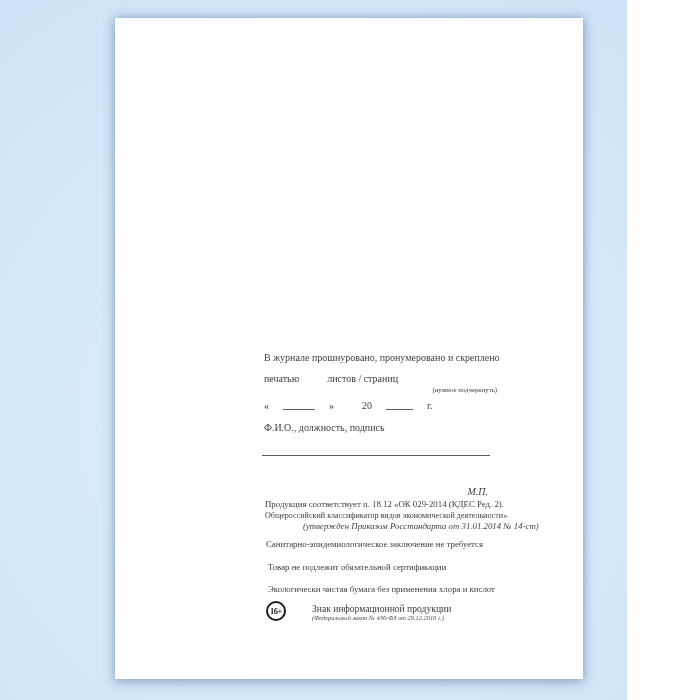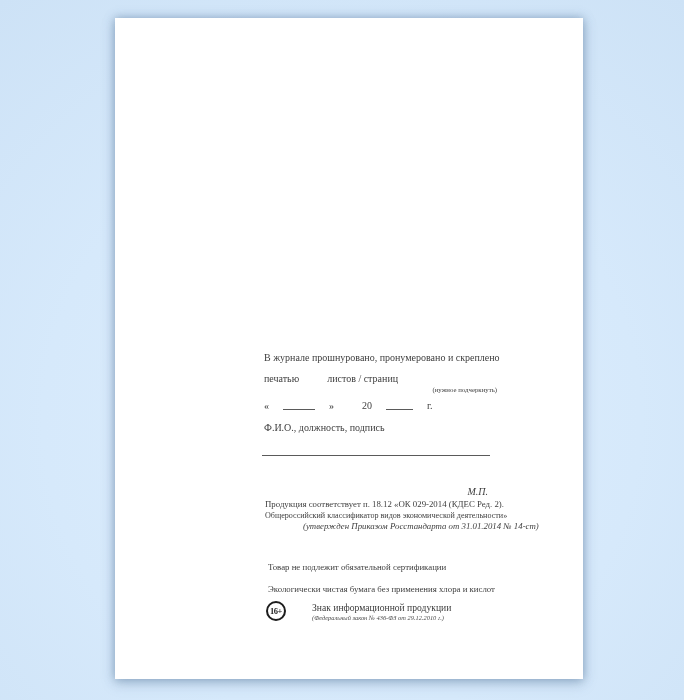--- a/index.html
+++ b/index.html
@@ -5,21 +5,21 @@
   html, body {
     margin: 0;
     padding: 0;
     width: 700px;
     height: 700px;
     overflow: hidden;
     font-family: "Liberation Serif", "DejaVu Serif", serif;
   }
   .stage {
     position: relative;
-    width: 684px;
+    width: 627px;
     height: 700px;
     background: radial-gradient(circle at 50% 60%, #deeefd 0%, #d6e9fb 55%, #cde2f6 100%);
   }
   .sheet {
     position: absolute;
     left: 115px;
     top: 18px;
     width: 468px;
     height: 661px;
     background: #ffffff;
@@ -54,21 +54,21 @@
   .fs7  { font-size: 6.8px; }
   .it   { font-style: italic; margin-left: 38px; }
   .rule {
     position: absolute;
     border-bottom: 1px solid #5a5a5a;
     height: 1px;
   }
   .badge-row {
     position: absolute;
     display: flex;
-    align-items: center;
+    align-items: flex-end;
   }
   .age-circle {
     width: 16px;
     height: 16px;
     border: 2.6px solid #1d1d1d;
     border-radius: 50%;
     display: flex;
     align-items: center;
     justify-content: center;
     font-size: 8.5px;
@@ -115,20 +115,21 @@
     <div class="rule" style="left:147px; top:436px; width:228px;"></div>
 
     <div class="t fs10" style="right:95px; top:468px;font-style:italic;">М.П.</div>
 
     <div class="t fs9" style="left:150px; top:481px;">Продукция соответствует п. 18.12 «ОК 029-2014 (КДЕС Ред. 2).</div>
 
     <div class="t fs8" style="left:150px; top:493px;">Общероссийский классификатор видов экономической деятельности»</div>
 
     <div class="t fs9 it" style="left:150px; top:503px;">(утвержден Приказом Росстандарта от 31.01.2014 № 14-ст)</div>
 
+    <div class="t fs9" style="left:151px; top:521px;">Санитарно-эпидемиологическое заключение не требуется</div>
 
     <div class="t fs9" style="left:153px; top:544px;text-align:center;">Товар не подлежит обязательной сертификации</div>
 
     <div class="t fs9" style="left:153px; top:566px;">Экологически чистая бумага без применения хлора и кислот</div>
 
     <div class="badge-row" style="left:151px; top:583px;">
       <div class="age-circle">16+</div>
       <div class="mark-text">
         <div class="mark-title">Знак информационной продукции</div>
         <div class="mark-law">(Федеральный закон № 436-ФЗ от 29.12.2010 г.)</div>

